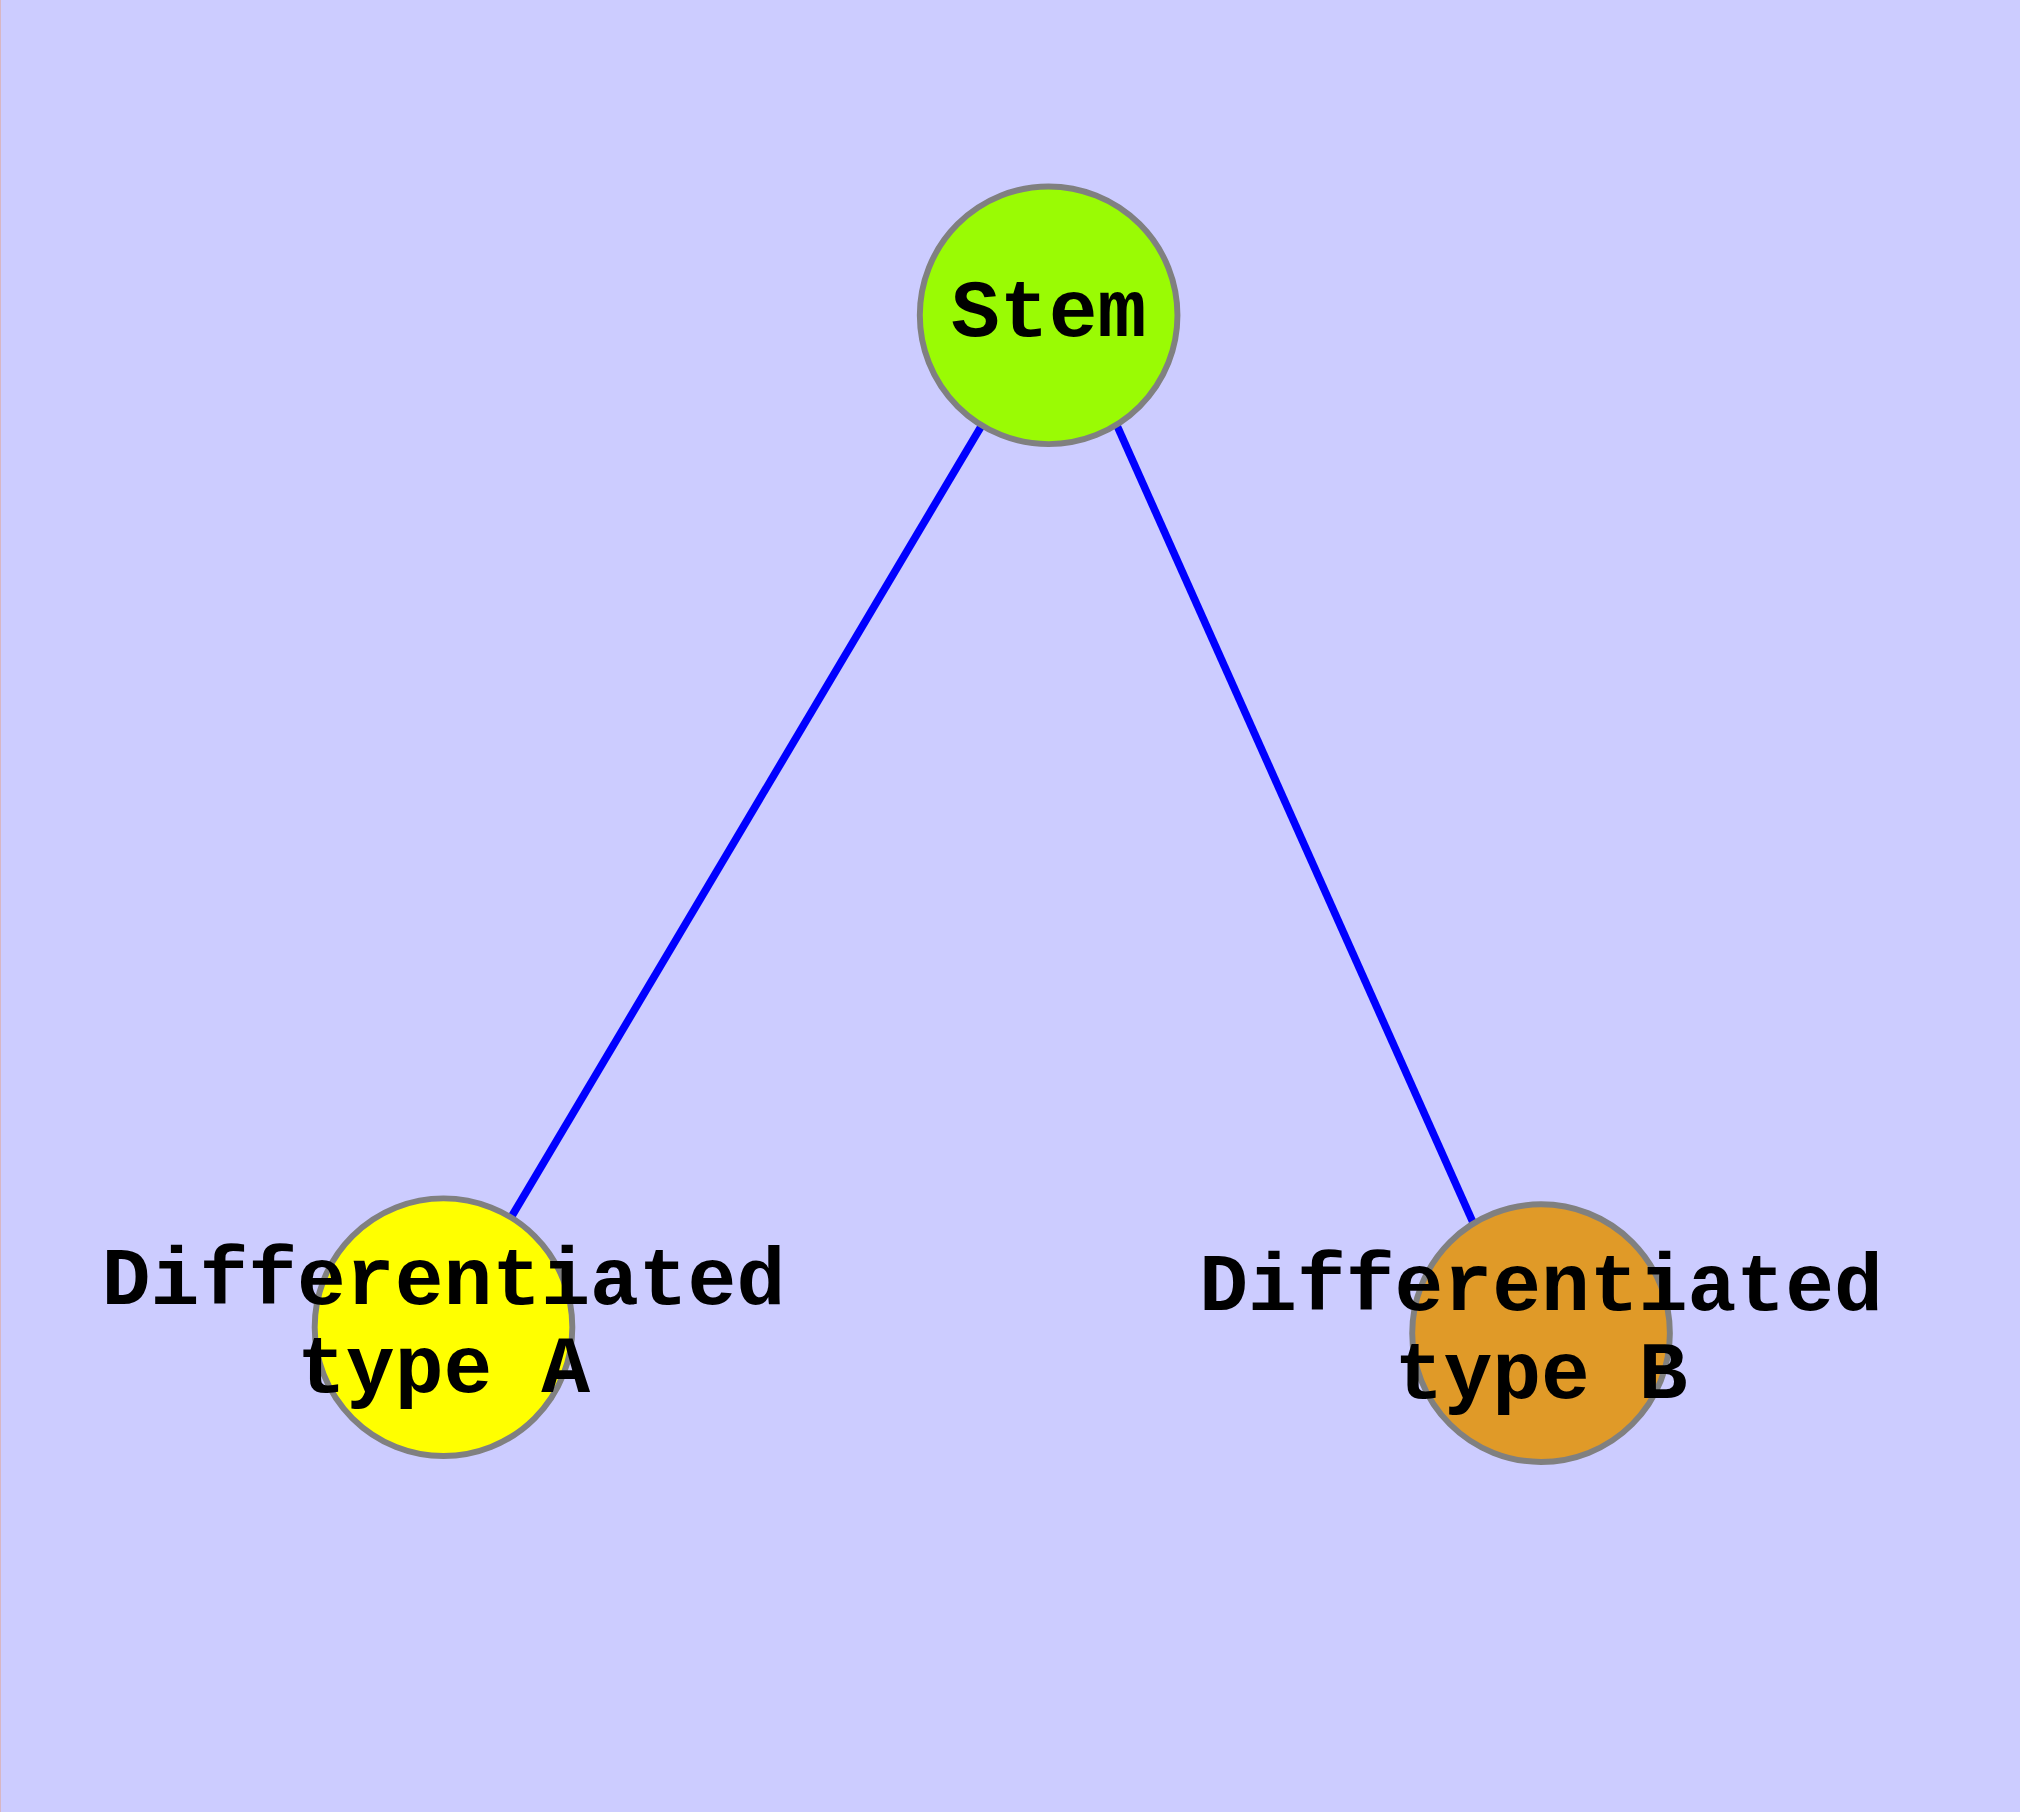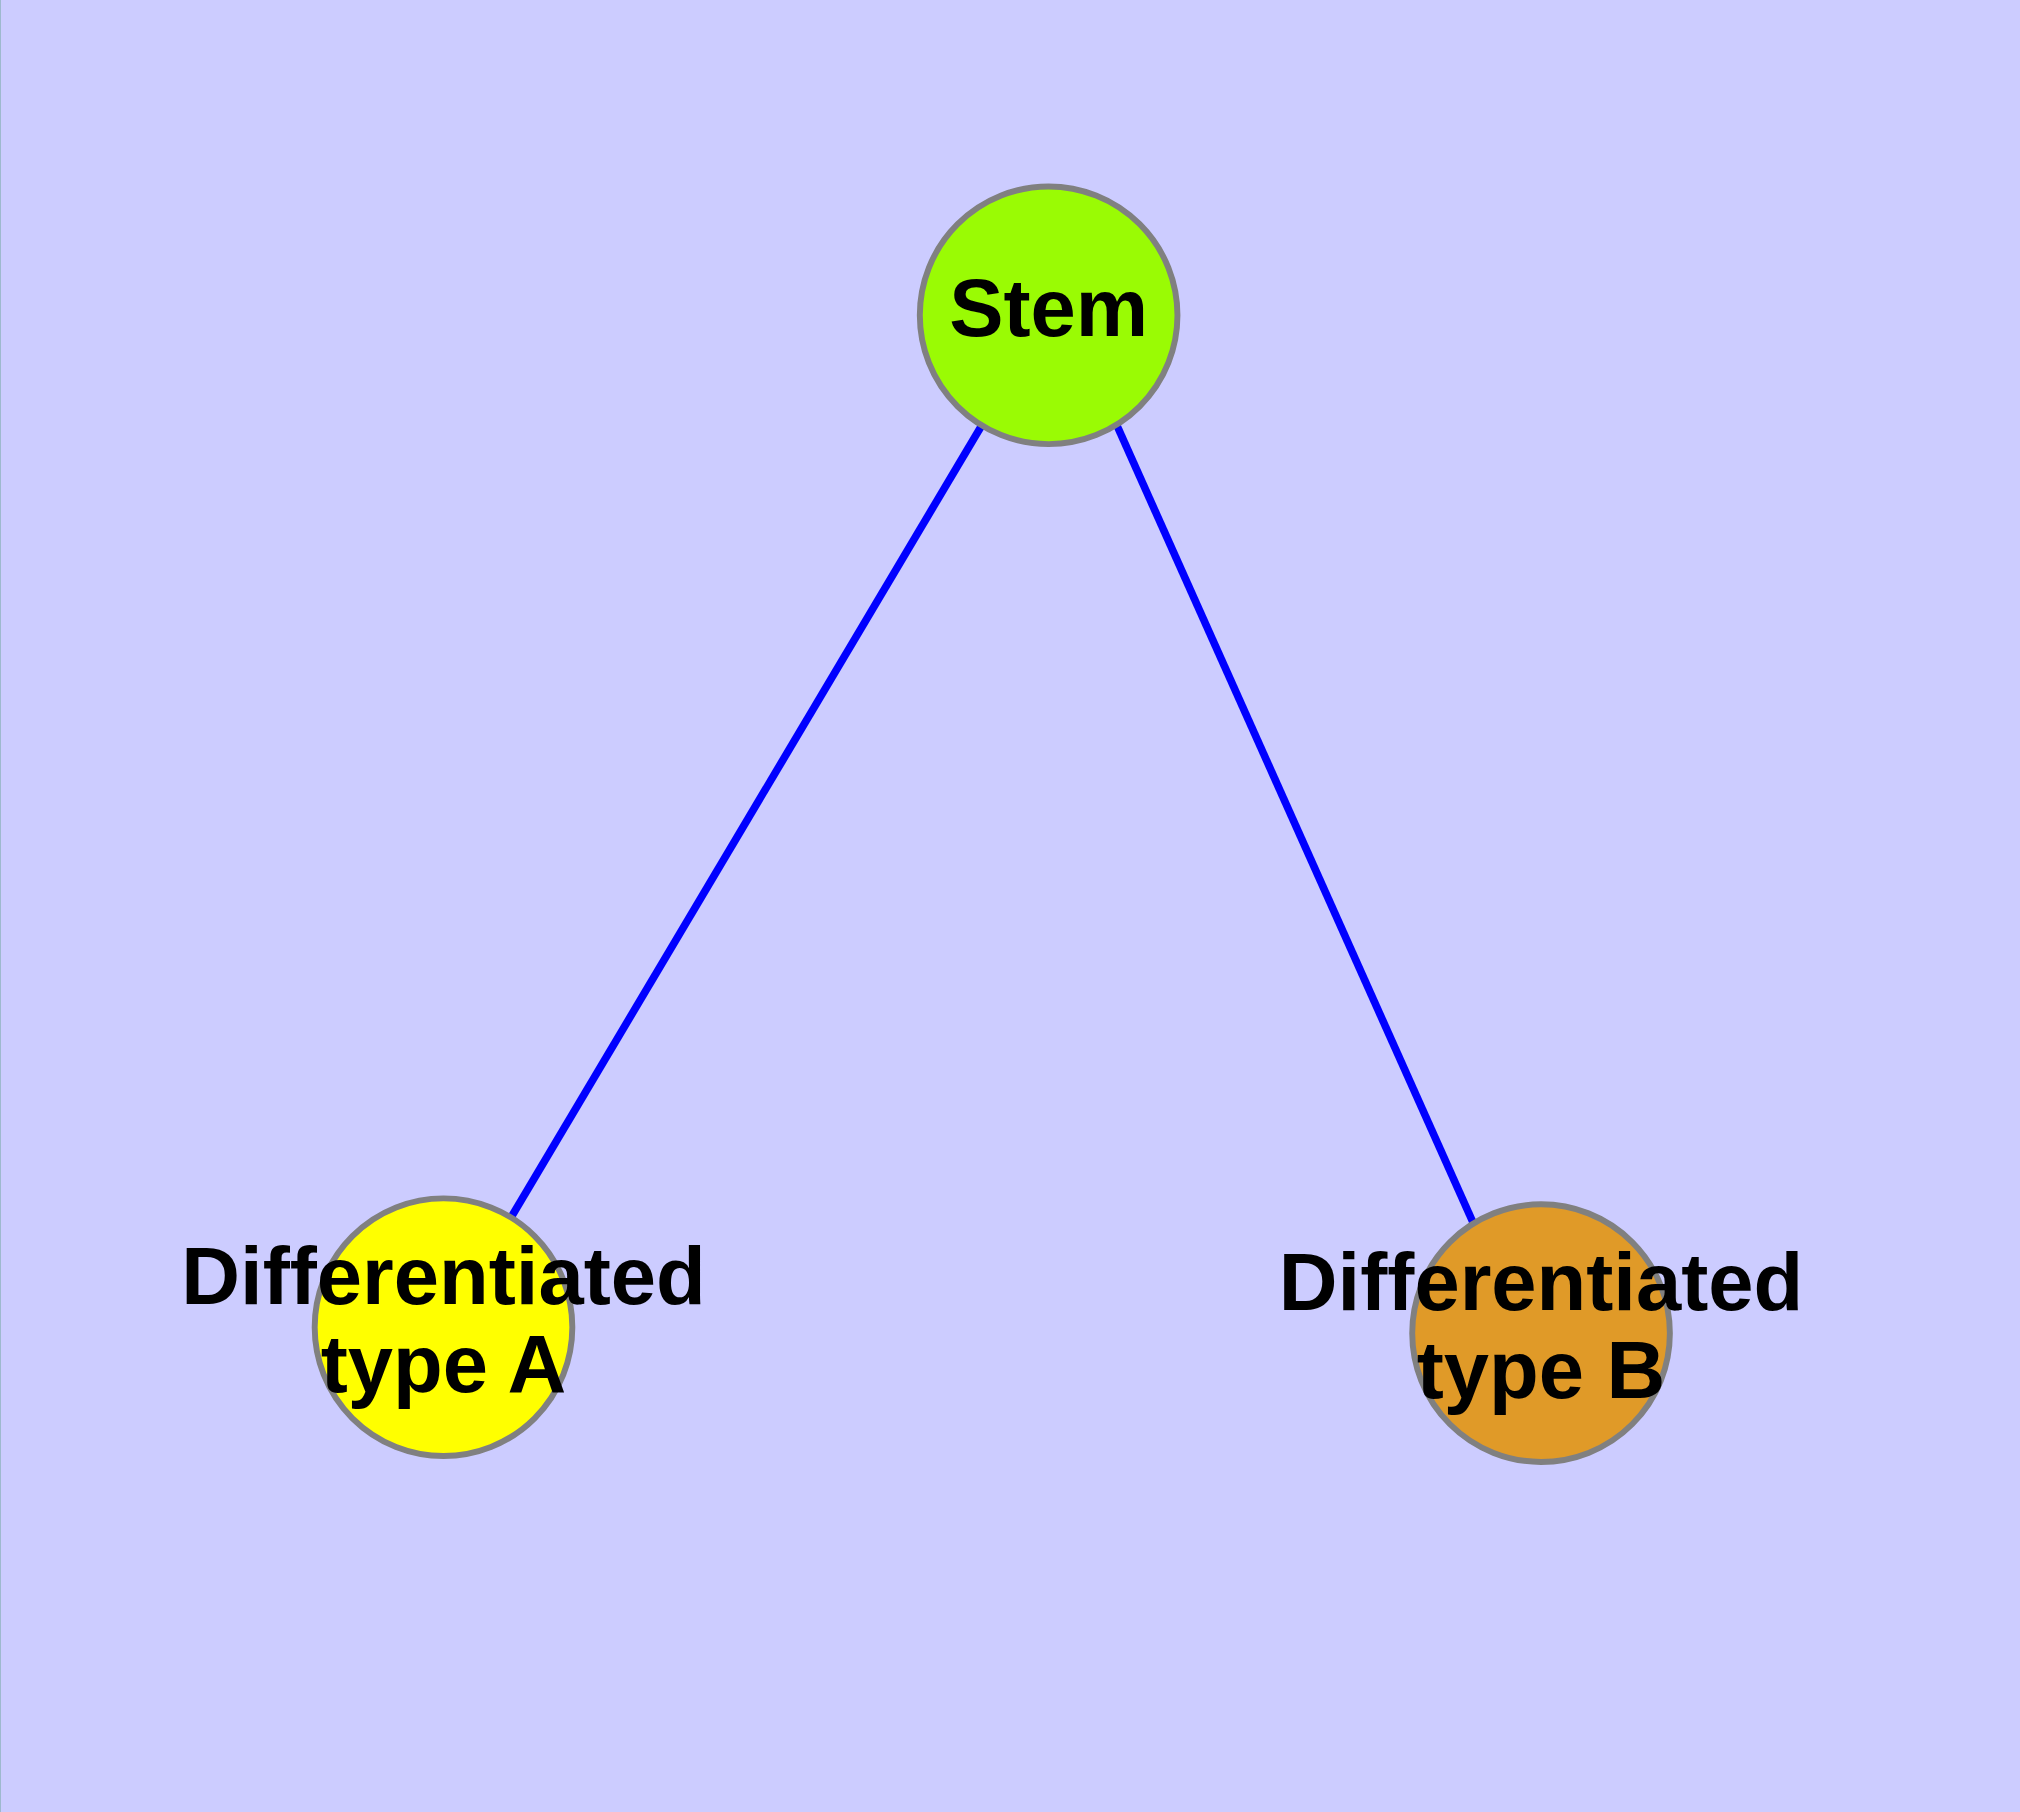--- a/index.html
+++ b/index.html
@@ -5,23 +5,23 @@
 <style>
   html, body {
     margin: 0;
     padding: 0;
     background: #ccccff;
   }
   #canvas {
     position: relative;
     width: 2021px;
     height: 1812px;
-    background: #15803d;
+    background: #f97316;
     overflow: hidden;
-    font-family: Liberation Sans, sans-serif;
+    font-family: Liberation Mono, monospace;
   }
   #graph-svg {
     position: absolute;
     left: 0;
     top: 0;
     width: 2021px;
     height: 1812px;
     display: block;
   }
   .node-label {

